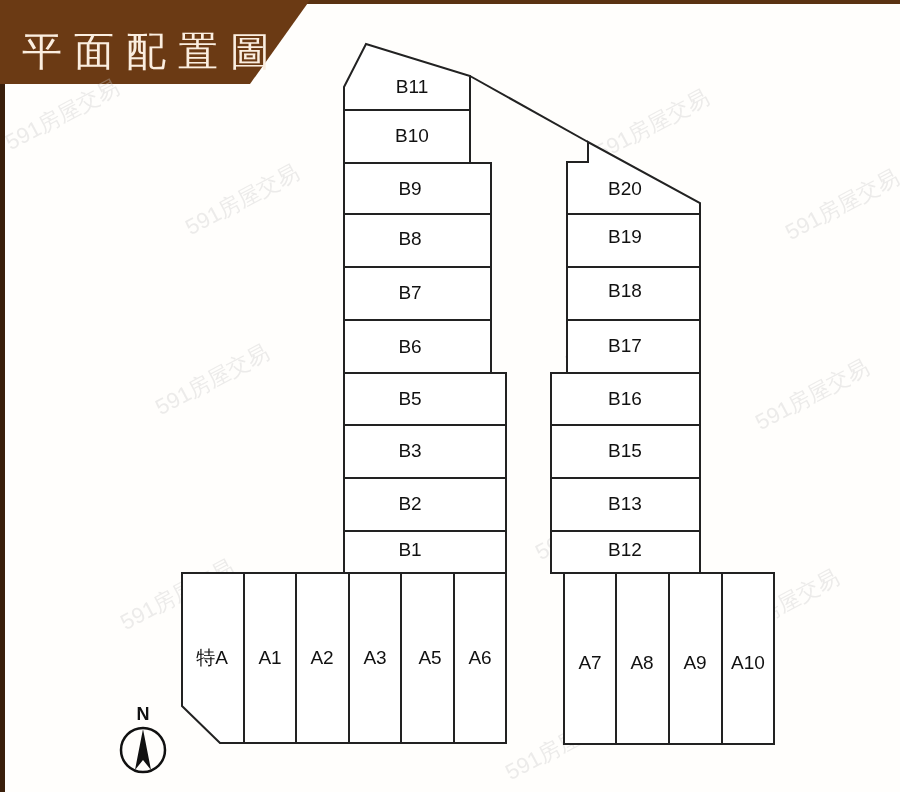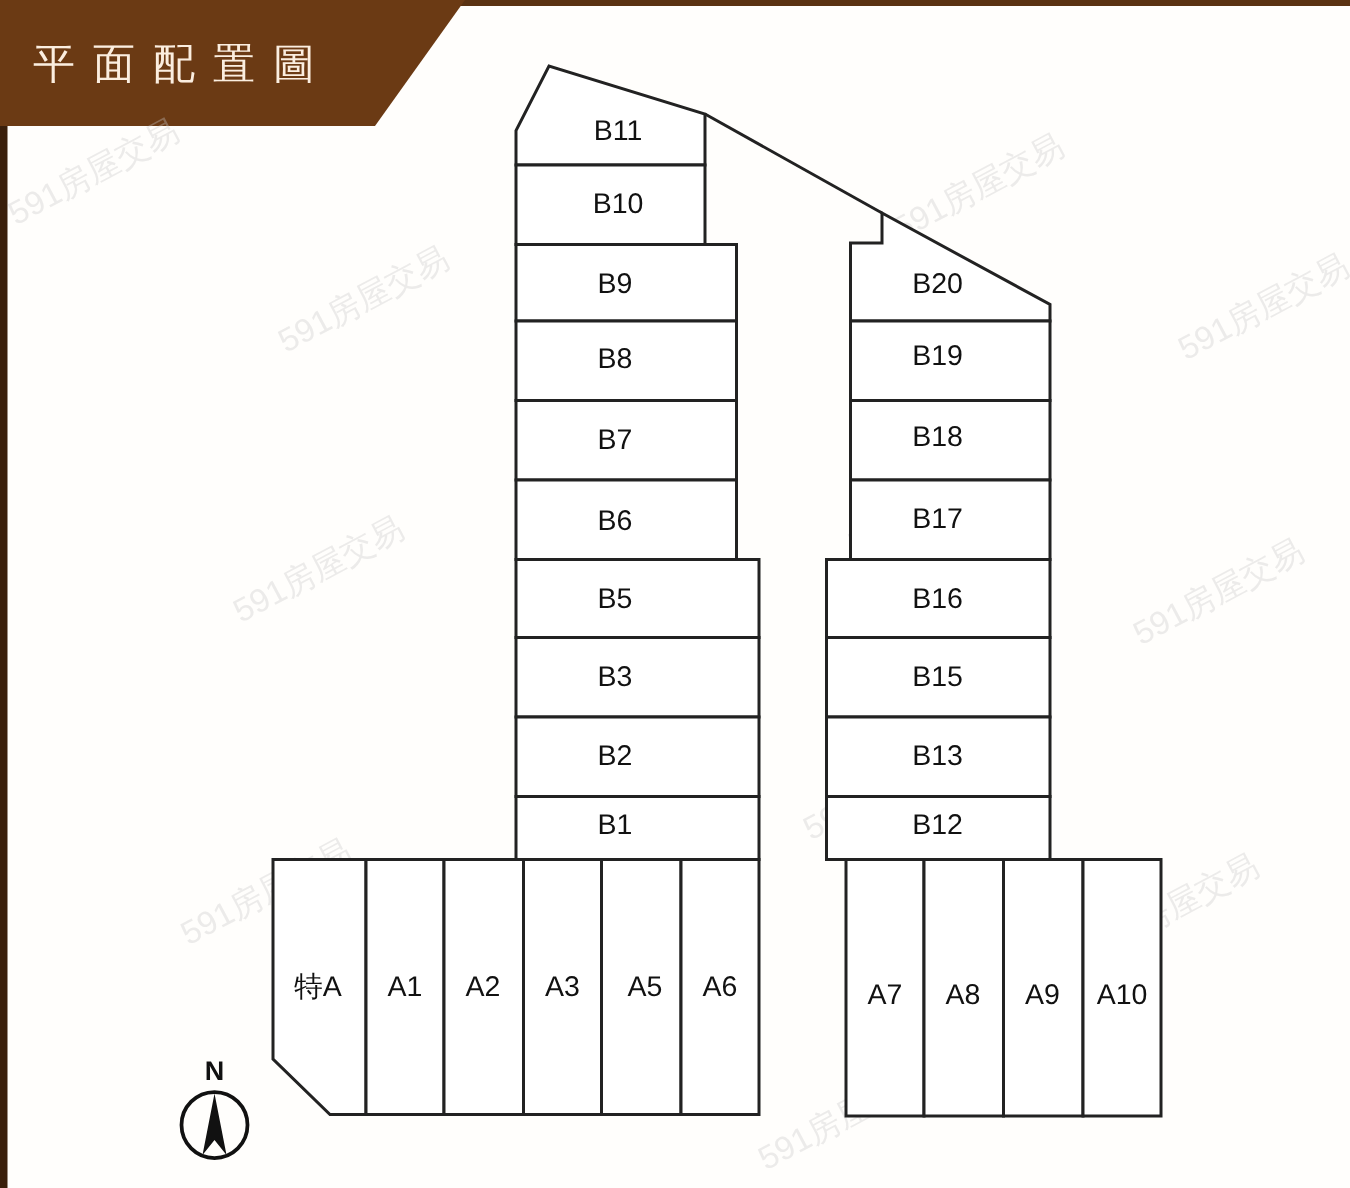--- a/index.html
+++ b/index.html
@@ -1,21 +1,21 @@
 <!DOCTYPE html>
 <html><head>
   <meta charset="utf-8">
   <style>
     html, body { margin: 0; padding: 0; background: #ffffff; }
     body { width: 900px; height: 792px; position: relative; overflow: hidden; font-family: "Liberation Sans", sans-serif; }
     .frame { position: absolute; left: 0; top: 0; width: 900px; height: 792px; background: #fffefc; }
     .left-border { position: absolute; left: 0; top: 0; width: 5px; height: 792px; background: #3a1f0b; }
     .top-line { position: absolute; left: 0; top: 0; width: 900px; height: 4px; background: #5a3212; }
     .header-banner { position: absolute; left: 0; top: 0; width: 310px; height: 84px; }
-    .header-title { position: absolute; left: 22px; top: 24px; font-family: "DejaVu Sans", sans-serif; font-size: 28px; color: #fbeee0; letter-spacing: 12px; font-weight: normal; text-align: center; }
+    .header-title { position: absolute; left: 22px; top: 24px; font-family: "DejaVu Sans", sans-serif; font-size: 40px; color: #fbeee0; letter-spacing: 12px; font-weight: normal; text-align: center; }
     svg.plan { position: absolute; left: 0; top: 0; }
     .lot-label { font-family: "Liberation Sans", sans-serif; font-size: 19px; fill: #111; text-anchor: middle; dominant-baseline: middle; }
     .north-label { font-family: "Liberation Sans", sans-serif; font-size: 18px; font-weight: bold; fill: #111; text-anchor: middle; }
     .lot { fill: #ffffff; stroke: #222; stroke-width: 2; }
     .outline { fill: none; stroke: #222; stroke-width: 2; }
     .watermark { position: absolute; font-family: "Liberation Sans", sans-serif; font-size: 22px; color: rgba(200,200,200,0.35); transform: rotate(-28deg); white-space: nowrap; pointer-events: none; }
   </style>
 </head>
 <body>
 

